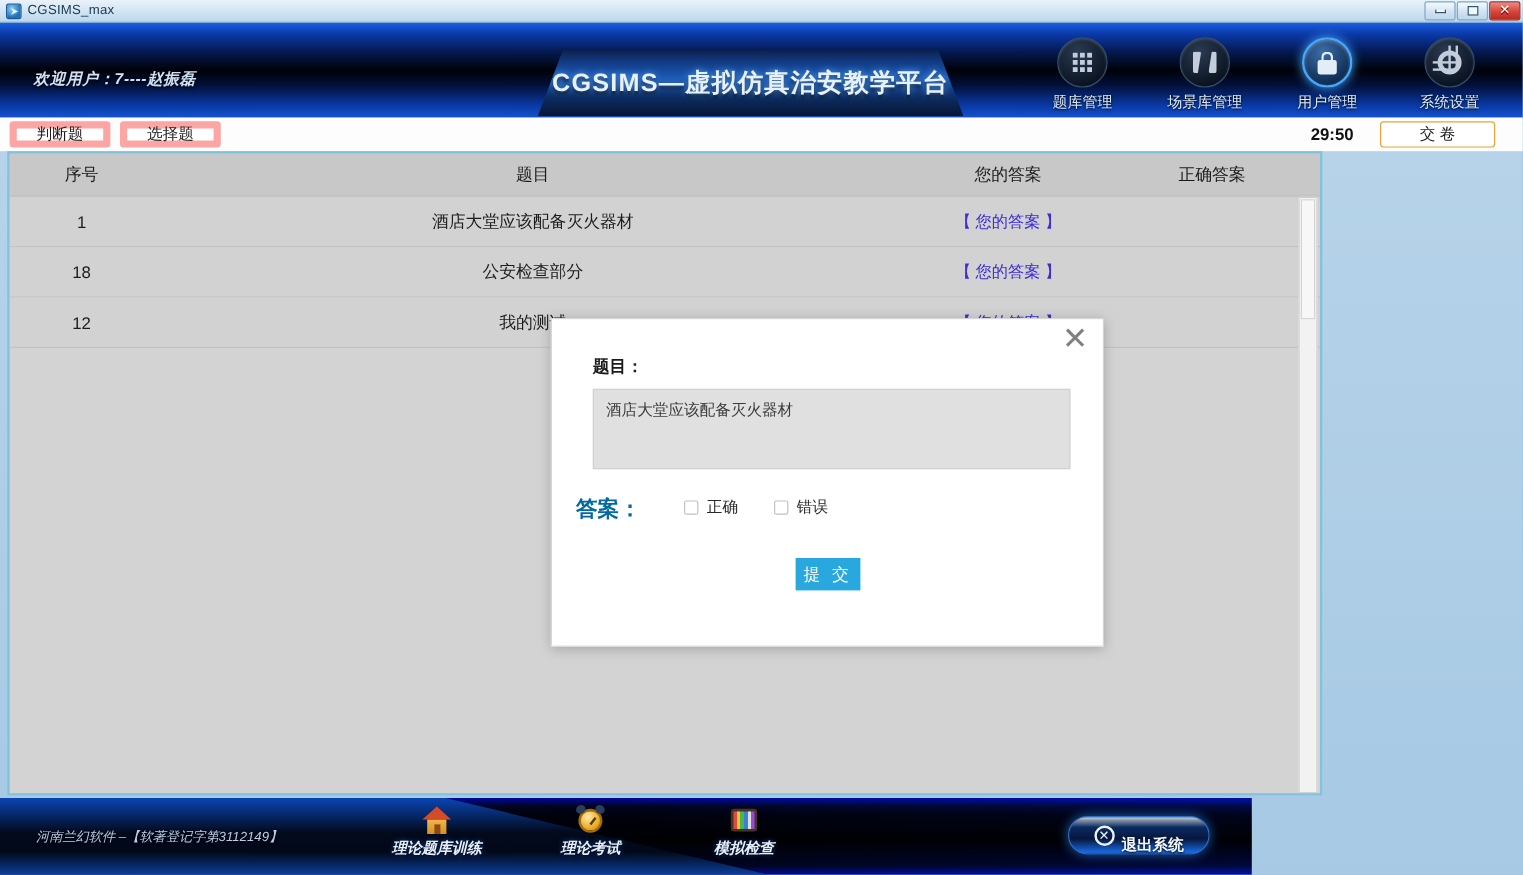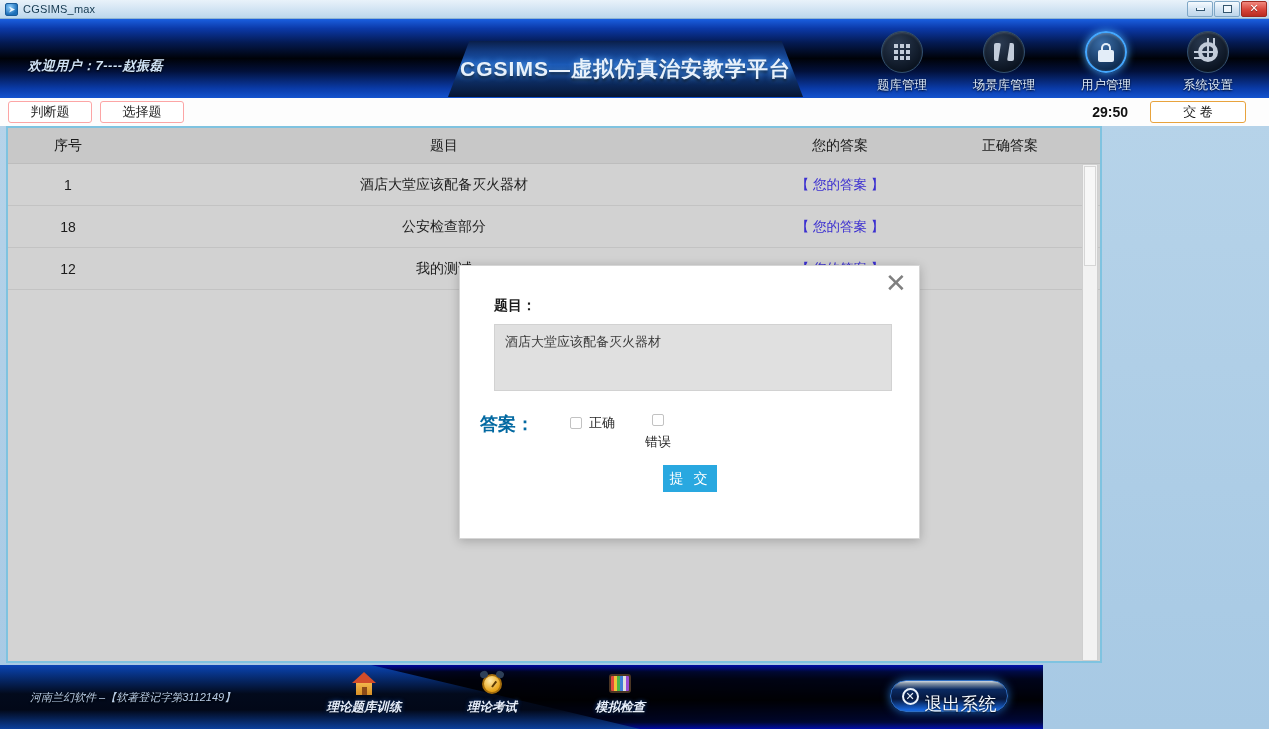--- a/index.html
+++ b/index.html
@@ -120,21 +120,21 @@
   .gear-ico:after{ top:5px;left:-8px;width:20px;height:2px;box-shadow:0 6px 0 #c2ccda;}
 
   
   .toolstrip{
     position:absolute; top:98px; left:0; width:1269px; height:28px;
     background:#fdfdfd;
     display:flex; align-items:center; padding:0 8px;
   }
   .tab{
     height:22px; min-width:84px; padding:0 14px;
-    border:1px solid #fca5a5; border-radius:3px; background:#fff;
+    border:6px solid #fca5a5; border-radius:3px; background:#fff;
     display:flex;align-items:center;justify-content:center;
     font-size:13px;color:#1b1b1b; margin-right:8px; cursor:pointer;
   }
   .timer{
     margin-left:auto; font-size:14px;font-weight:bold;color:#111;
     margin-right:22px; font-family:"Liberation Sans",sans-serif;
   }
   .submit-exam{
     height:22px;width:96px;border:1px solid #e8a33d;border-radius:3px;background:#fff;
     display:flex;align-items:center;justify-content:center;
@@ -195,21 +195,21 @@
   }
   .m-ans-label{
     position:absolute; left:20px; top:146px;
     font-size:18px;font-weight:bold;color:#0369a1;
   }
   .m-opt{
     position:absolute; top:148px; display:flex;align-items:center;gap:7px;
     font-size:13px;color:#2a2a2a; cursor:pointer;
   }
   .m-opt.o1{ left:110px; }
-  .m-opt.o2{ left:185px;flex-direction:column; }
+  .m-opt.o2{ left:185px; }
   .cbx{
     width:12px;height:12px;border:1px solid #c2c2c2;border-radius:2px;background:#fff;
   }
   .m-submit{
     position:absolute; left:203px; top:199px; width:54px;height:27px;
     background:#29a8e0; color:#fff; font-size:14px;
     display:flex;align-items:center;justify-content:center; cursor:pointer;
     letter-spacing:3px;
   }
 
@@ -305,21 +305,21 @@
     border-radius:16px; border:1px solid #2f6fc4;
     box-shadow:0 0 10px rgba(40,140,255,.7);
     display:flex;align-items:center;justify-content:center;gap:6px;cursor:pointer;
   }
   .exit-x{
     width:17px;height:17px;border-radius:50%;border:2px solid #eaf2fb;
     display:flex;align-items:center;justify-content:center;
     color:#eaf2fb;font-size:11px;font-weight:bold;line-height:13px;
     font-family:"DejaVu Sans",sans-serif;
   }
-  .exit-label{ color:#f2f7fd;font-size:18px;font-weight:normal;text-shadow:0 1px 2px #000;margin-top:16px; }
+  .exit-label{ color:#f2f7fd;font-size:13px;font-weight:bold;text-shadow:0 1px 2px #000;margin-top:16px; }
 </style>
 </head>
 <body>
 
 <div id="app">
 
   <div class="titlebar">
     <div class="tb-icon"></div>
     <div class="tb-title">CGSIMS_max</div>
     <div class="win-btns">

